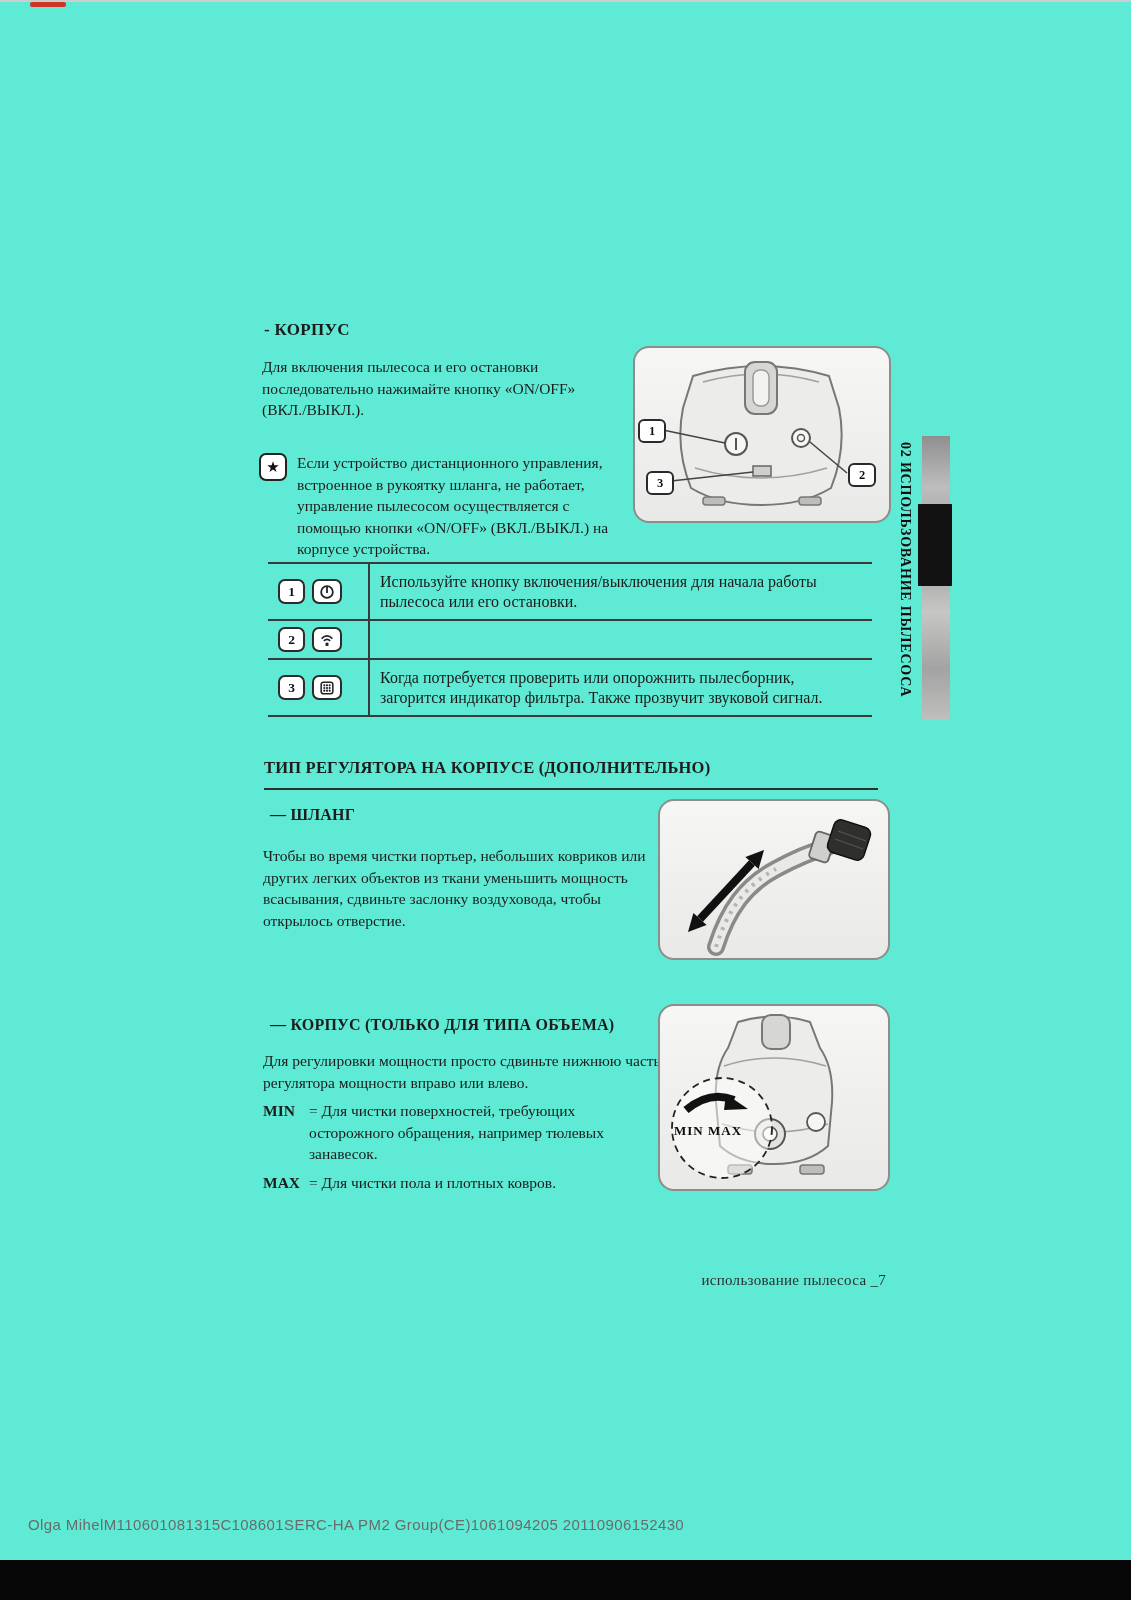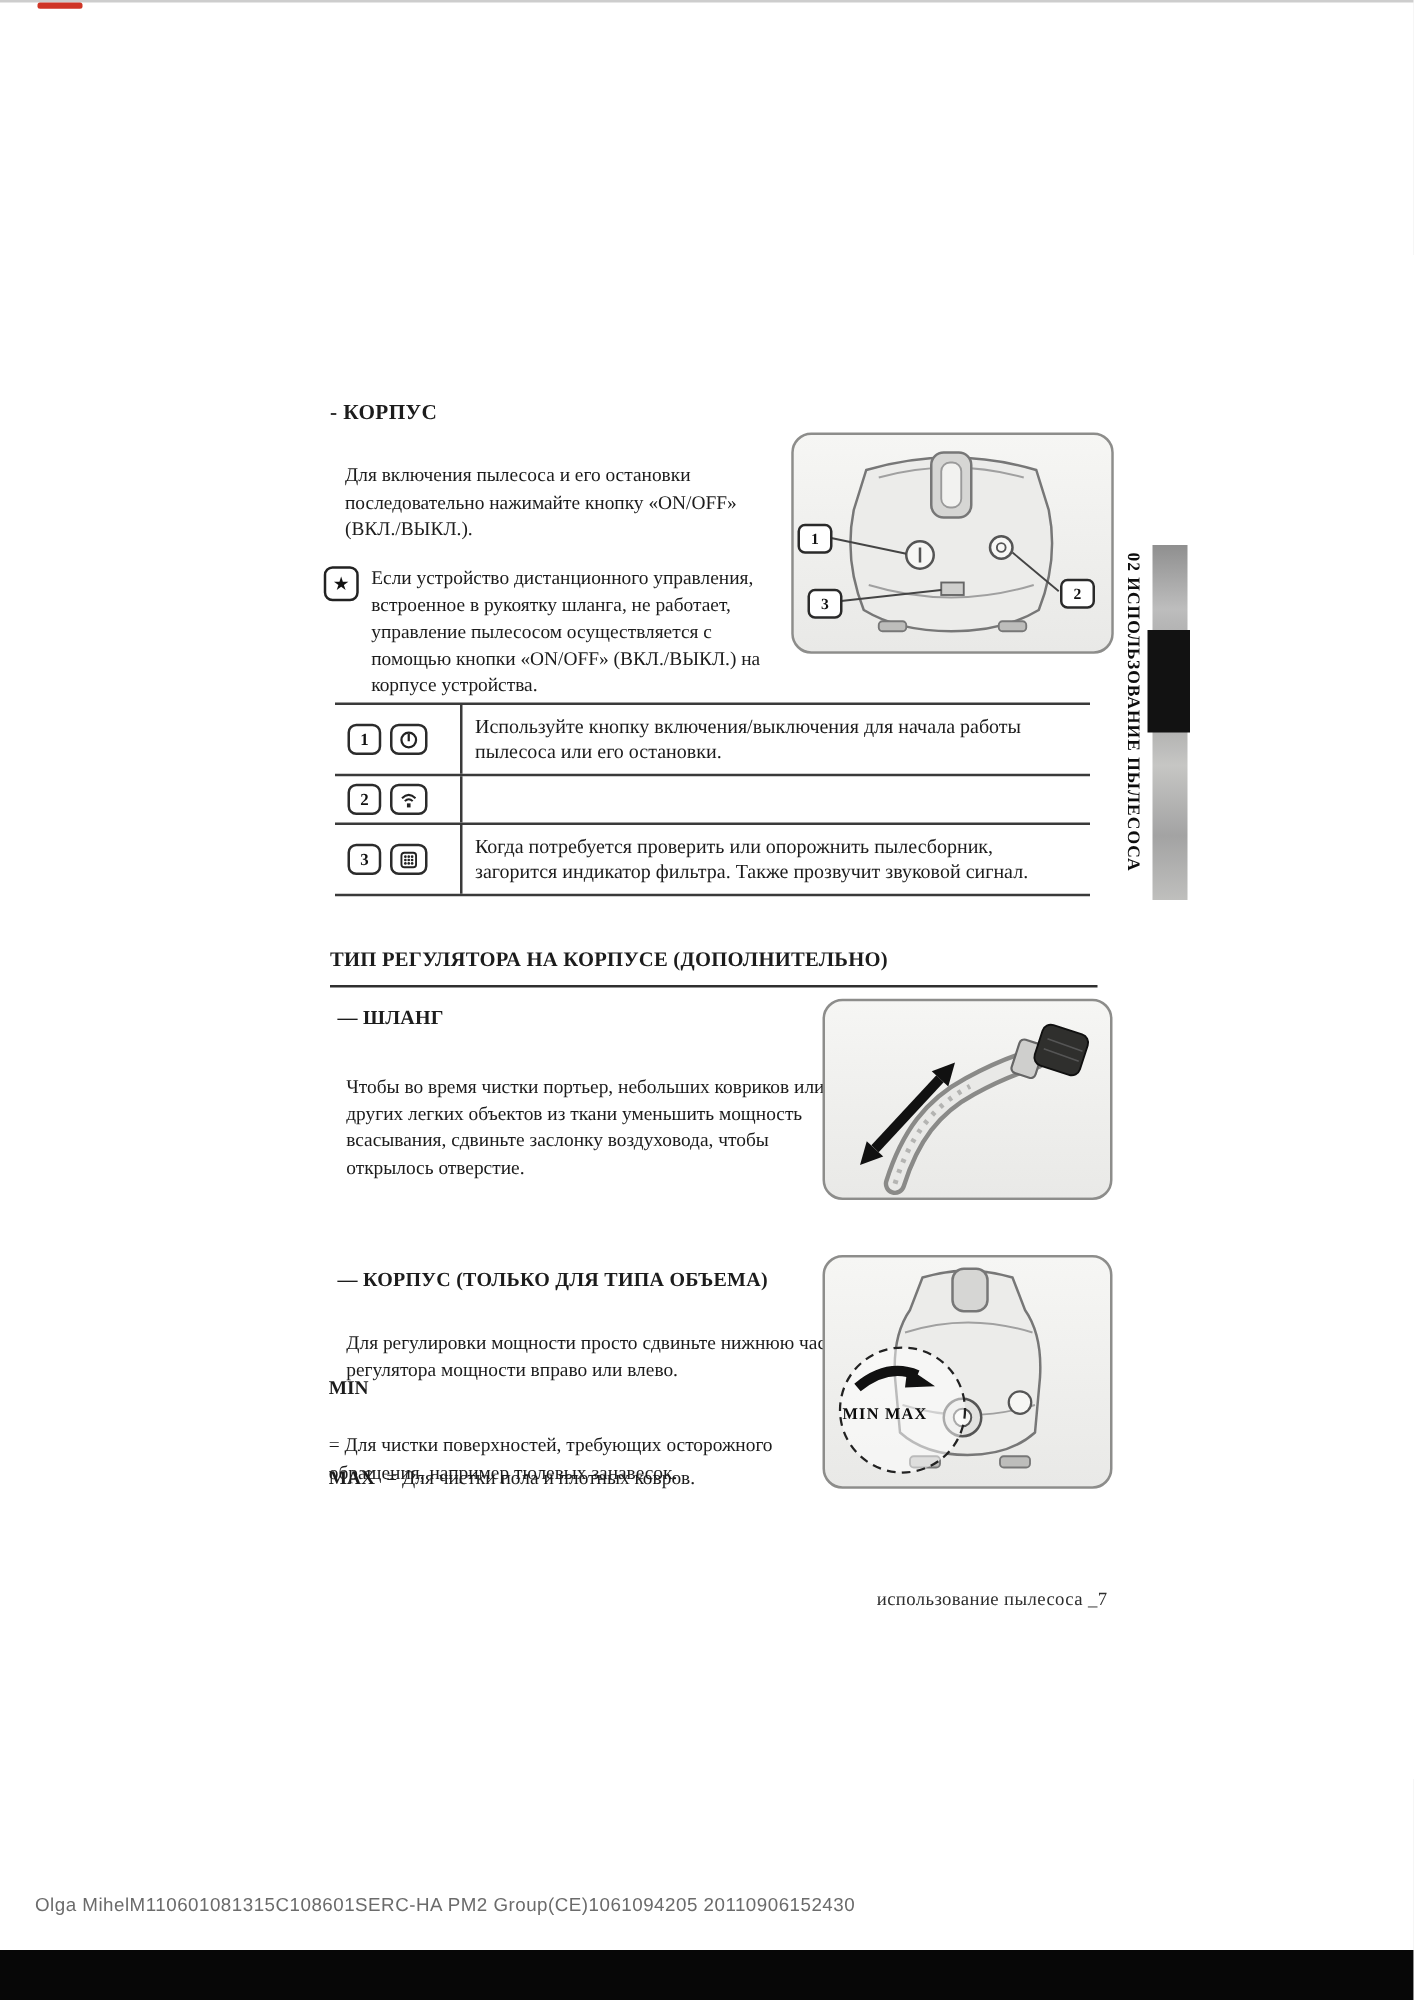--- a/index.html
+++ b/index.html
@@ -1,26 +1,26 @@
 <!DOCTYPE html>
 <html><head>
 <meta charset="utf-8">
 <style>
   html,body{margin:0;padding:0;background:#e9e9e9;}
   .page{
     position:relative;width:1131px;height:1600px;margin:0 auto;
-    background:#ffffff;overflow:hidden;
+    background:#5eead4;overflow:hidden;
     font-family:"Liberation Serif", serif;color:#1c1c1c;
   }
   .abs{position:absolute;}
   .top-hairline{left:0;top:0;width:1131px;height:2px;background:#cdcdcd;}
   .red-mark{left:30px;top:2px;width:36px;height:5px;background:#cf3526;border-radius:2px;}
 
   .h-korpus{left:264px;top:320px;font-size:17px;font-weight:bold;letter-spacing:.3px;margin:0;}
-  .para{font-size:15.5px;line-height:21.5px;margin:14px;}
+  .para{font-size:15.5px;line-height:21.5px;margin:0;}
   .intro{left:262px;top:356px;width:348px;}
   .sequence{left:262px;top:421px;width:380px;font-family:"Liberation Serif","DejaVu Serif",serif;}
 
   .note{left:259px;top:452px;width:378px;display:flex;gap:10px;align-items:flex-start;}
   .star-badge{
     flex:0 0 auto;width:24px;height:24px;border:2px solid #222;border-radius:7px;
     display:flex;align-items:center;justify-content:center;
     font:15px "DejaVu Sans",sans-serif;color:#111;background:#fff;margin-top:1px;
   }
   .note p{width:332px;font-size:15.5px;line-height:21.5px;margin:0;}
@@ -59,21 +59,21 @@
   .section-rule{left:264px;top:788px;width:614px;height:2px;background:#2f2f2f;}
 
   .h-sub{font-size:16px;font-weight:bold;margin:0;letter-spacing:.2px;}
   .h-hose{left:270px;top:806px;}
   .hose-text{left:263px;top:845px;width:394px;}
   .h-body{left:270px;top:1016px;}
   .body-text{left:263px;top:1050px;width:398px;}
 
   .def{display:flex;font-size:15.5px;line-height:21.5px;}
   .def-label{flex:0 0 46px;font-weight:bold;}
-  .def-min{left:263px;top:1100px;width:372px;flex-direction:column;}
+  .def-min{left:263px;top:1100px;width:372px;}
   .def-max{left:263px;top:1172px;width:372px;}
   .def-text{flex:1;}
 
   .dial-label{position:absolute;left:14px;top:117px;font:bold 13px "Liberation Serif",serif;letter-spacing:1px;color:#0c0c0c;}
 
   .sidebar-tab{left:896px;top:436px;width:58px;height:284px;}
   .tab-strip{
     position:absolute;left:26px;top:0;width:28px;height:284px;
     background:linear-gradient(180deg,#8f8f8f 0%,#bdbdbd 18%,#9a9a9a 40%,#c6c6c4 62%,#a3a3a3 82%,#bfbfbd 100%);
   }

